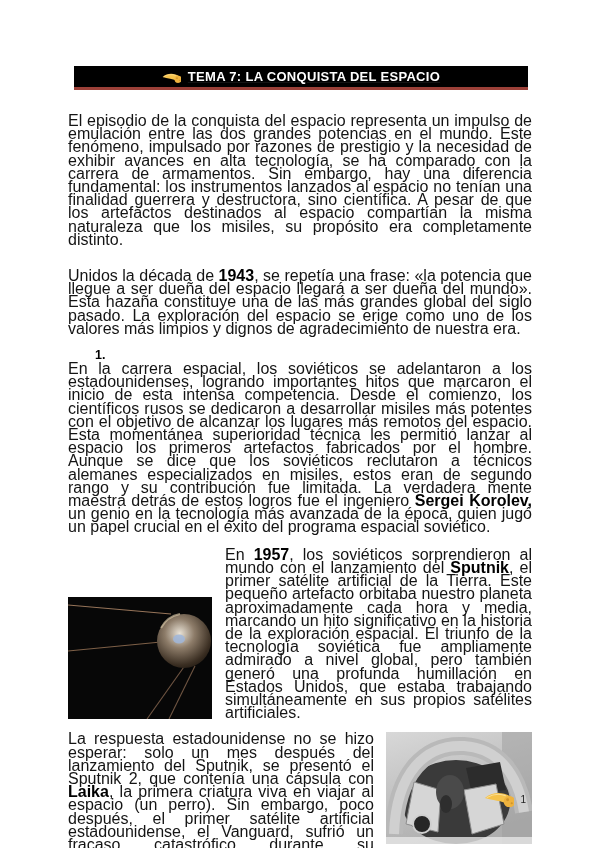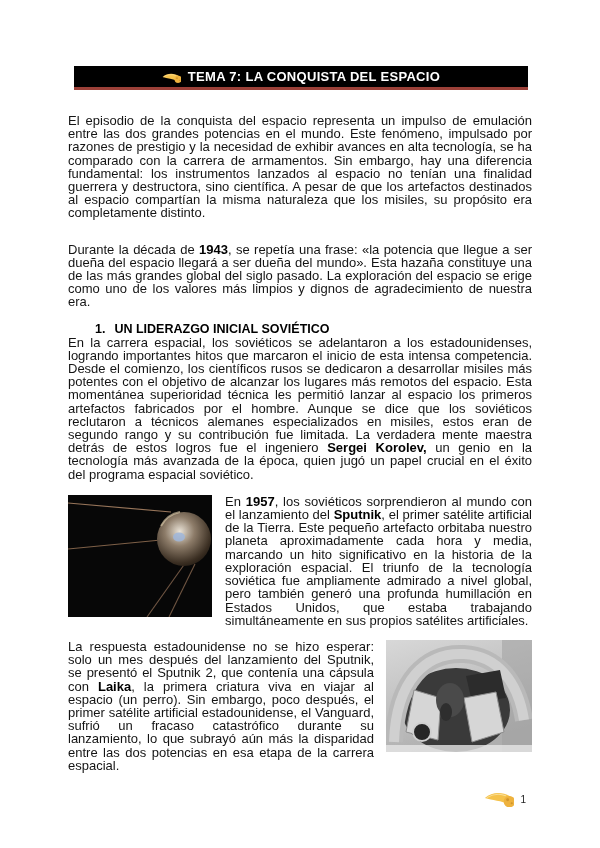--- a/index.html
+++ b/index.html
@@ -13,46 +13,46 @@
     overflow: hidden;
   }
   .page { position: absolute; inset: 0; padding: 66px 68px 0 68px; box-sizing: border-box; }
 
   
   .banner {
     background: #000000;
     height: 21px;
     margin: 0 4px 0 6px;
     border-bottom: 3px solid #9c4038;
-    display: flex; align-items: center; justify-content: center; gap: 7px;
+    display: flex; align-items: center; justify-content: center; gap: 7px; text-decoration: underline;
   }
   .banner-title {
     color: #ffffff; font-weight: bold; font-size: 13px;
     letter-spacing: 0.3px; white-space: nowrap;
   }
 
   
   .para {
-    font-size: 13px; line-height: 13.2px;
+    font-size: 16px; line-height: 13.2px;
     text-align: justify; margin: 0; color: #141414;
   }
   .para b { color: #000000; }
   .p1 { margin-top: 24px; }
   .p2 { margin-top: 23px; }
   .p3 { }
 
   .section-heading {
     display: flex; gap: 9px;
     margin: 13px 0 0 27px;
     font-size: 12.5px; font-weight: bold; color: #000000;
   }
 
   
   .row { display: flex; align-items: flex-start; }
-  .row-a { gap: 13px; margin-top: 14px; }
+  .row-a { gap: 13px; margin-top: 14px; align-items: flex-end; }
   .row-b { gap: 12px; margin-top: 13px; }
   .row .para { flex: 1; margin-top: 0; }
   .photo { flex-shrink: 0; display: block; }
 
   
   .footer {
     position: absolute; right: 74px; bottom: 41px;
     display: flex; align-items: flex-end; gap: 6px;
   }
   .page-number { font-size: 10px; color: #222222; line-height: 1; padding-bottom: 2px; }
@@ -78,25 +78,24 @@
 
   <header class="banner">
     <svg width="19" height="12" viewBox="0 0 33 18">
         <use href="#comet"></use>
       </svg>
     <span class="banner-title">TEMA 7: LA CONQUISTA DEL ESPACIO</span>
   </header>
 
   <p class="para p1"><span>El episodio de la conquista del espacio representa un impulso de emulación entre las dos grandes potencias en el mundo. Este fenómeno, impulsado por razones de prestigio y la necesidad de exhibir avances en alta tecnología, se ha comparado con la carrera de armamentos. Sin embargo, hay una diferencia fundamental: los instrumentos lanzados al espacio no tenían una finalidad guerrera y destructora, sino científica. A pesar de que los artefactos destinados al espacio compartían la misma naturaleza que los misiles, su propósito era completamente distinto.</span></p>
 
-  <p class="para p2"><span>Durante la década de </span><b>1943</b><span>, se repetía una frase: «la potencia que llegue a ser dueña del espacio llegará a ser dueña del mundo». Esta hazaña constituye una de las más grandes global del siglo pasado. La exploración del espacio se erige como uno de los valores más limpios y dignos de agradecimiento de nuestra era.</span></p>
+  <p class="para p2"><span>Unidos la década de </span><b>1943</b><span>, se repetía una frase: «la potencia que llegue a ser dueña del espacio llegará a ser dueña del mundo». Esta hazaña constituye una de las más grandes global del siglo pasado. La exploración del espacio se erige como uno de los valores más limpios y dignos de agradecimiento de nuestra era.</span></p>
 
   <h2 class="section-heading">
     <span>1.</span>
-    <span>UN LIDERAZGO INICIAL SOVIÉTICO</span>
   </h2>
 
   <p class="para p3"><span>En la carrera espacial, los soviéticos se adelantaron a los estadounidenses, logrando importantes hitos que marcaron el inicio de esta intensa competencia. Desde el comienzo, los científicos rusos se dedicaron a desarrollar misiles más potentes con el objetivo de alcanzar los lugares más remotos del espacio. Esta momentánea superioridad técnica les permitió lanzar al espacio los primeros artefactos fabricados por el hombre. Aunque se dice que los soviéticos reclutaron a técnicos alemanes especializados en misiles, estos eran de segundo rango y su contribución fue limitada. La verdadera mente maestra detrás de estos logros fue el ingeniero </span><b>Sergei Korolev,</b><span> un genio en la tecnología más avanzada de la época, quien jugó un papel crucial en el éxito del programa espacial soviético.</span></p>
 
   <div class="row row-a">
     <svg class="photo" width="144" height="122" viewBox="0 0 144 122">
       <defs>
         <radialGradient id="sphereGrad" cx="42%" cy="36%" r="78%">
           <stop offset="0%" stop-color="#e9e2d6"></stop>
           <stop offset="35%" stop-color="#8d7c69"></stop>

